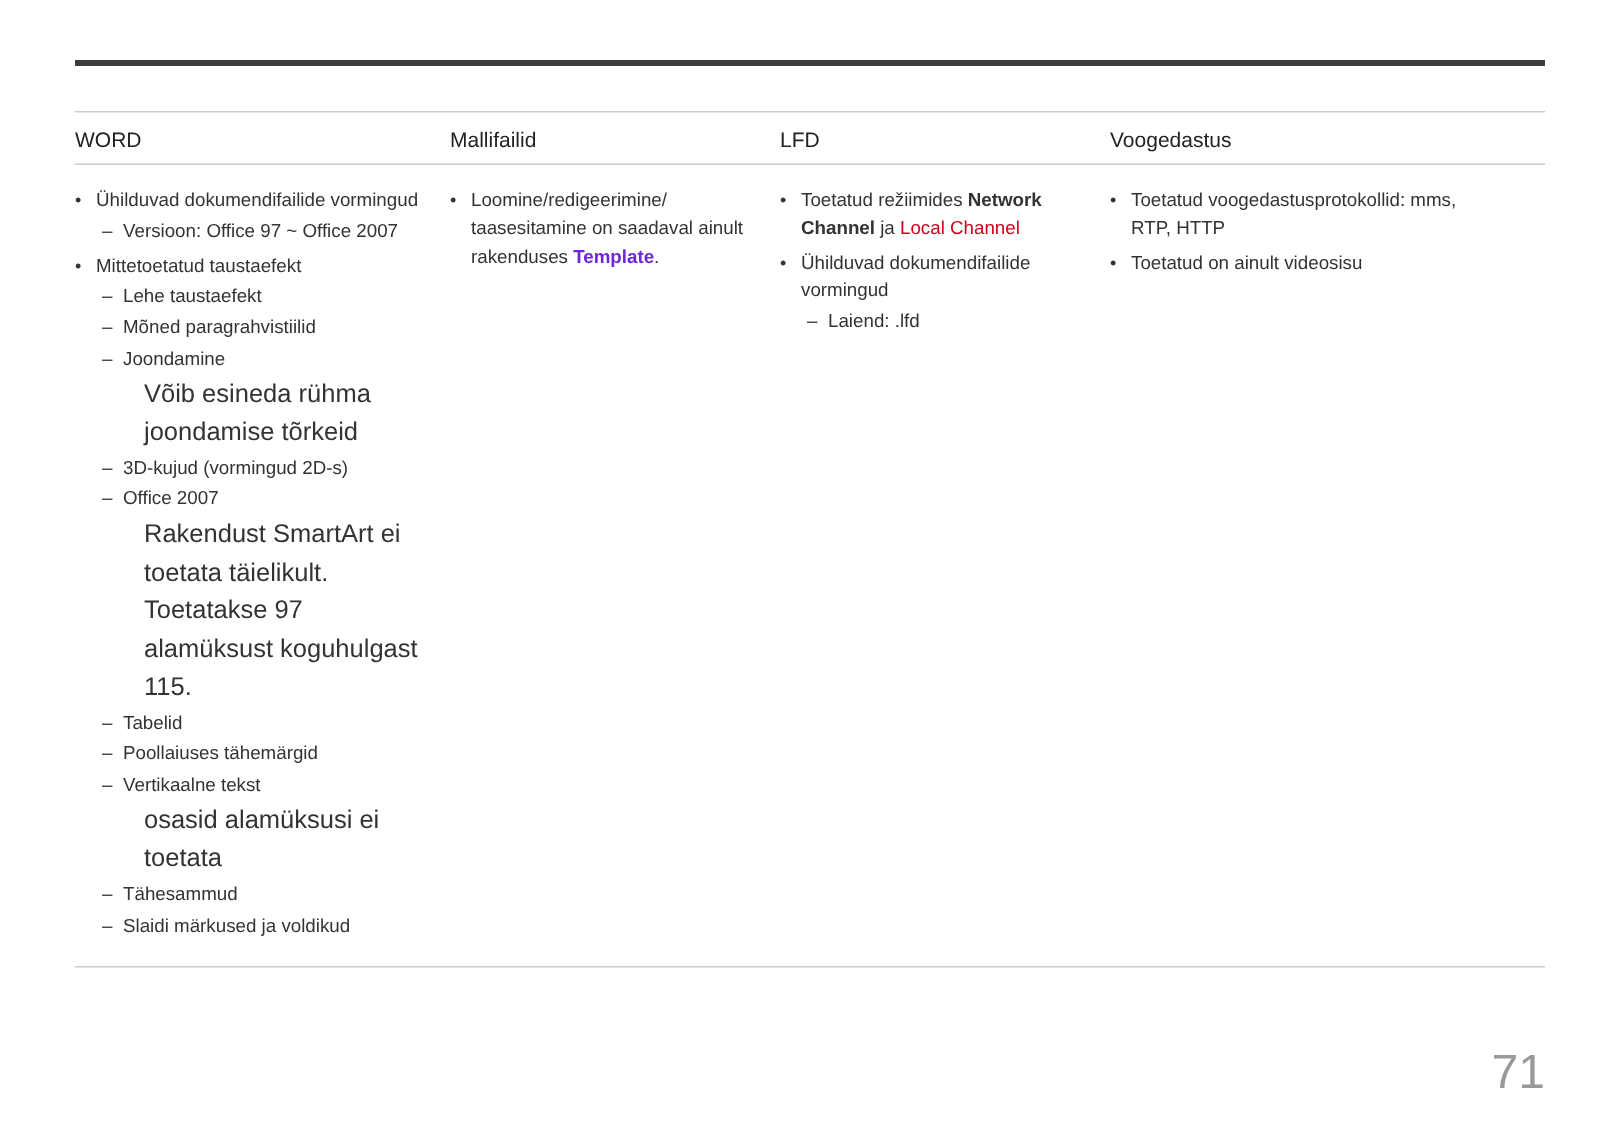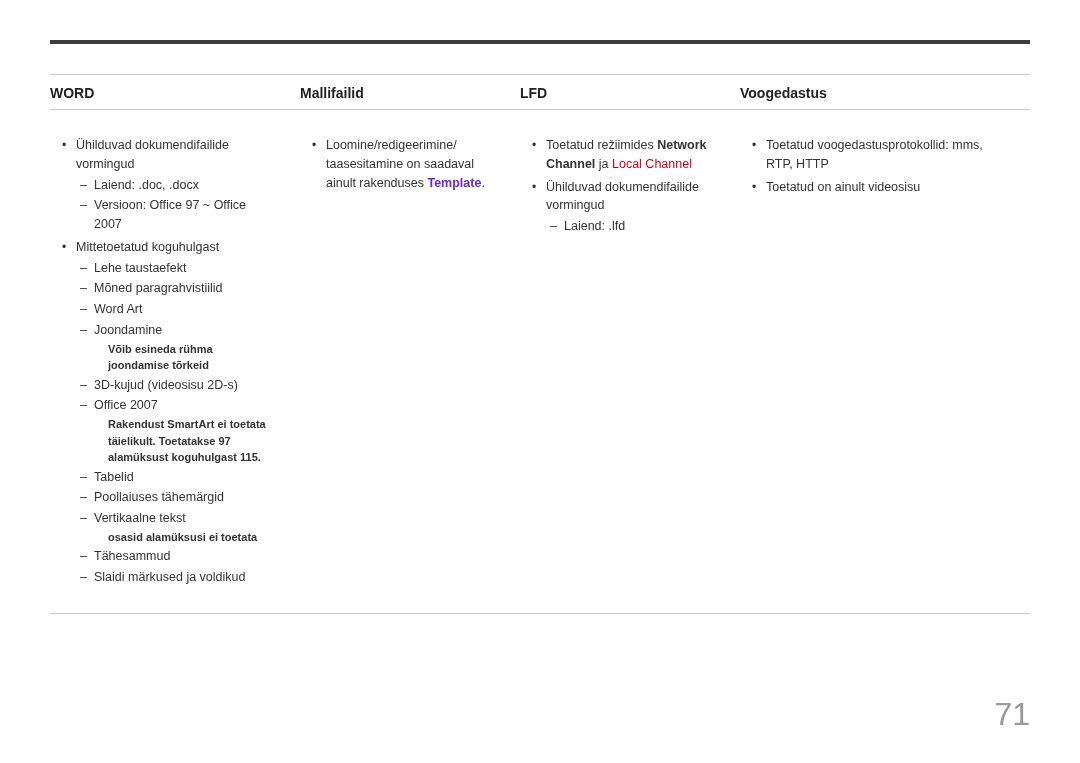--- a/index.html
+++ b/index.html
@@ -51,21 +51,21 @@
     }
 
     .table-header {
       display: grid;
       grid-template-columns: 240px 220px 220px 280px;
       border-bottom: 1px solid #cccccc;
       padding: 10px 0 8px 0;
     }
 
     .col-header {
-      font-weight: bold;
+      font-weight: normal;
       font-size: 14px;
       color: #222;
       padding: 0 10px;
     }
 
     .col-header:first-child {
       padding-left: 0;
     }
 
     .table-body {
@@ -82,21 +82,21 @@
       line-height: 1.5;
     }
 
     .col-cell:first-child {
       padding-left: 0;
     }
 
     .bullet-list {
       list-style: none;
       padding: 0;
-      margin: 12px;
+      margin: 0;
     }
 
     .bullet-list > li {
       position: relative;
       padding-left: 14px;
       margin-bottom: 4px;
       font-size: 12.5px;
       line-height: 1.5;
     }
 
@@ -124,24 +124,23 @@
 
     .dash-list > li::before {
       content: '–';
       position: absolute;
       left: 0;
       top: 0;
     }
 
     .sub-text {
       padding-left: 14px;
-      font-size: 11px;
+      font-size: 17px;
       line-height: 1.5;
       margin-top: 1px;
-      font-weight: bold;
     }
 
     .text-orange {
       color: #6d28d9;
       font-weight: bold;
     }
 
     .text-red {
       color: #d0021b;
       font-weight: normal;
@@ -175,35 +174,33 @@
       <div class="col-header">Voogedastus</div>
     </div>
 
     <div class="table-body">
 
       <div class="col-cell">
         <ul class="bullet-list">
           <li>
             <span>Ühilduvad dokumendifailide vormingud</span>
             <ul class="dash-list">
-              <li>Laiend: .doc, .docx</li>
               <li>Versioon: Office 97 ~ Office 2007</li>
             </ul>
           </li>
           <li>
-            <span>Mittetoetatud koguhulgast</span>
+            <span>Mittetoetatud taustaefekt</span>
             <ul class="dash-list">
               <li>Lehe taustaefekt</li>
               <li>Mõned paragrahvistiilid</li>
-              <li>Word Art</li>
               <li>
                 Joondamine
                 <div class="sub-text">Võib esineda rühma joondamise tõrkeid</div>
               </li>
-              <li>3D-kujud (videosisu 2D-s)</li>
+              <li>3D-kujud (vormingud 2D-s)</li>
               <li>
                 Office 2007
                 <div class="sub-text">Rakendust SmartArt ei toetata täielikult. Toetatakse 97 alamüksust koguhulgast 115.</div>
               </li>
               <li>Tabelid</li>
               <li>Poollaiuses tähemärgid</li>
               <li>
                 Vertikaalne tekst
                 <div class="sub-text">osasid alamüksusi ei toetata</div>
               </li>

